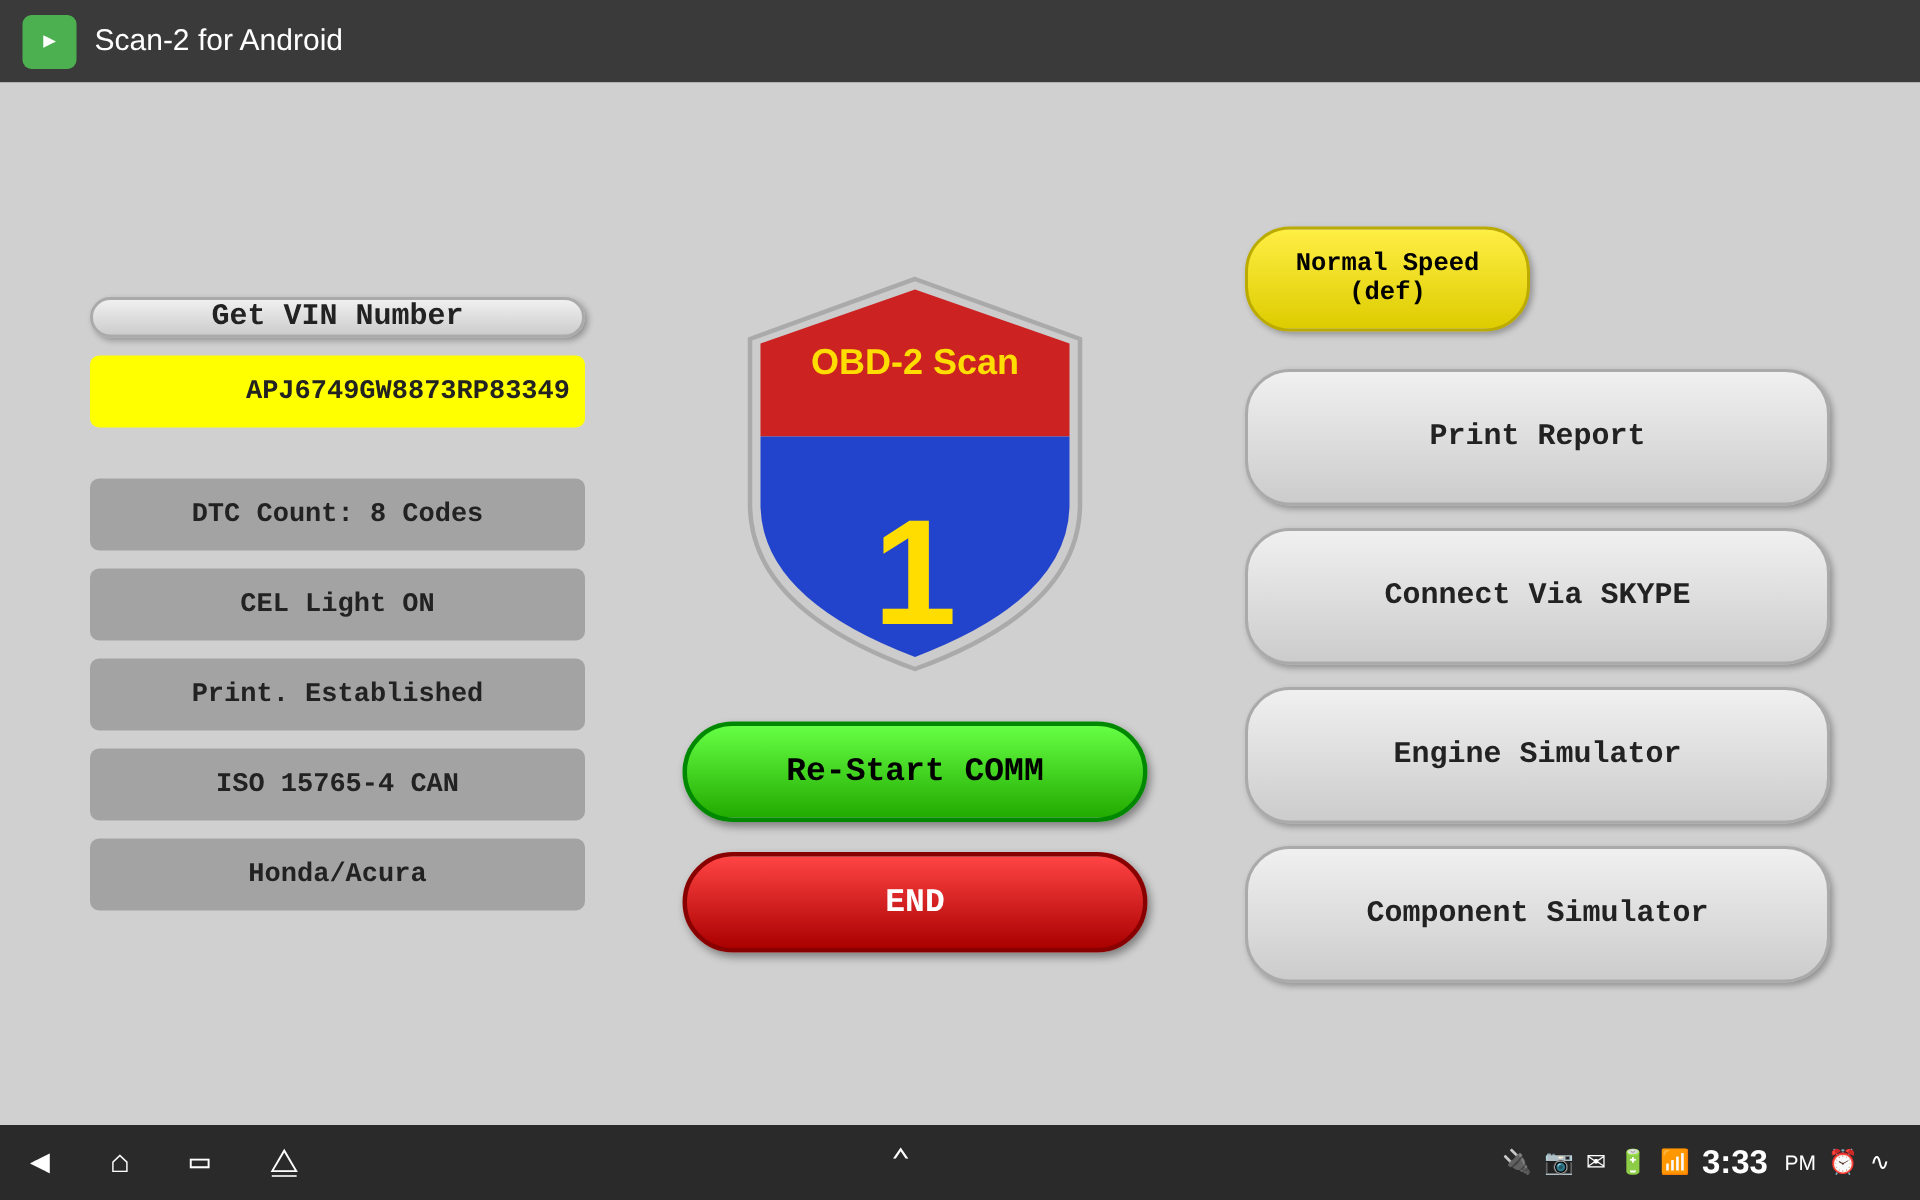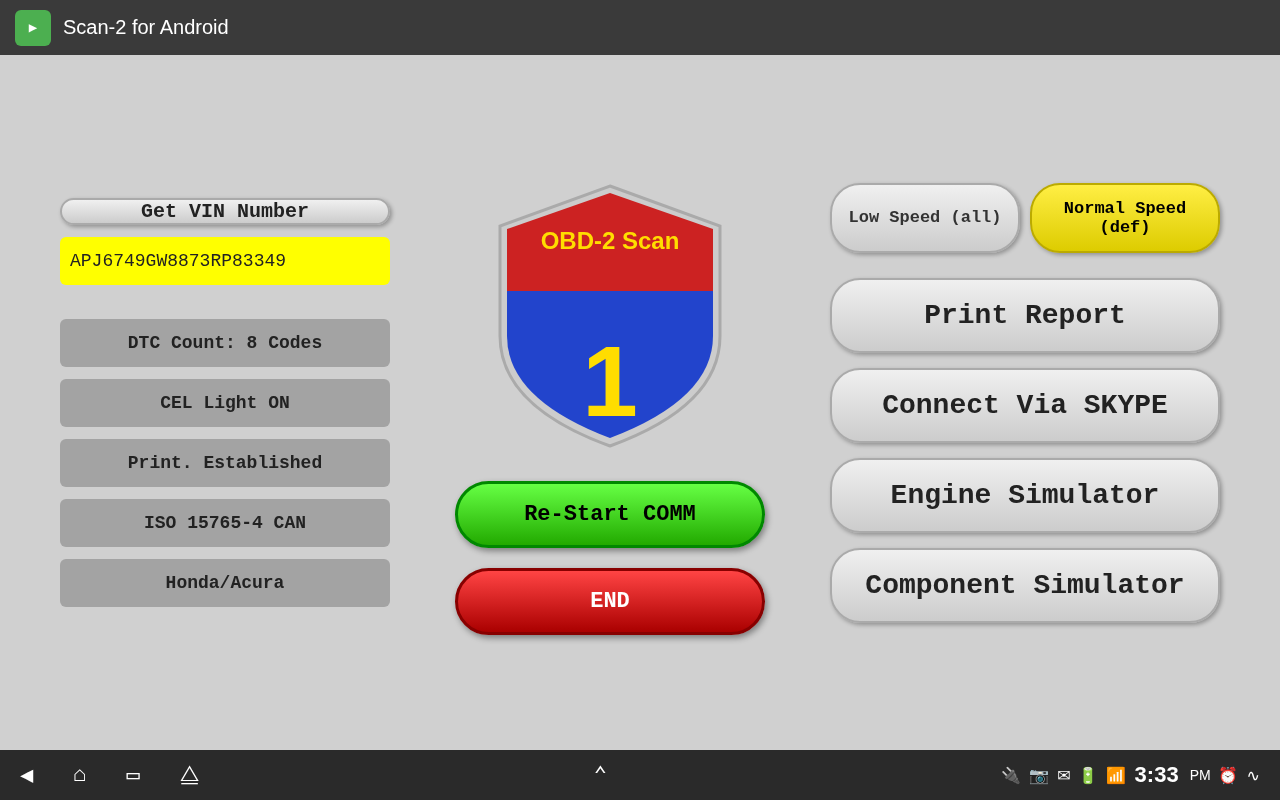--- a/index.html
+++ b/index.html
@@ -72,22 +72,22 @@
       box-shadow: 2px 2px 4px rgba(0,0,0,0.3);
     }
 
     .vin-value {
       background: #ffff00;
       border: none;
       border-radius: 6px;
       padding: 14px 10px;
       font-family: 'Courier New', Courier, monospace;
       font-size: 18px;
-      font-weight: normal;
-      text-align: left;
+      font-weight: bold;
+      text-align: right;
       color: #222;
     }
 
     .status-badge {
       background: #a3a3a3;
       border: none;
       border-radius: 6px;
       padding: 14px 10px;
       font-family: 'Courier New', Courier, monospace;
       font-size: 18px;
@@ -178,23 +178,23 @@
     .speed-btn.active {
       background: linear-gradient(to bottom, #ffee44, #ddcc00);
       border-color: #bbaa00;
       color: #000;
     }
 
     .action-btn {
       background: linear-gradient(to bottom, #f0f0f0, #cccccc);
       border: 2px solid #aaaaaa;
       border-radius: 30px;
-      padding: 20px 20px;
-      font-family: 'Courier New', Courier, monospace;
-      font-size: 28px;
+      padding: 32px 20px;
+      font-family: 'Courier New', Courier, monospace;
+      font-size: 20px;
       font-weight: bold;
       text-align: center;
       color: #222;
       cursor: pointer;
       box-shadow: 2px 2px 4px rgba(0,0,0,0.3);
       width: 100%;
     }
 
     
     #nav-bar {
@@ -288,21 +288,20 @@
         <text x="145" y="78" font-family="Arial Black, Arial" font-size="24" font-weight="900" fill="#ffdd00" text-anchor="middle">OBD-2 Scan</text>
       </svg>
     </div>
 
     <button class="restart-btn">Re-Start COMM</button>
     <button class="end-btn">END</button>
   </div>
 
   <div id="right-panel">
     <div id="speed-buttons">
-      <button class="speed-btn">Low Speed (all)</button>
       <button class="speed-btn active">Normal Speed (def)</button>
     </div>
     <button class="action-btn">Print Report</button>
     <button class="action-btn">Connect Via SKYPE</button>
     <button class="action-btn">Engine Simulator</button>
     <button class="action-btn">Component Simulator</button>
   </div>
 
 </div>
 

